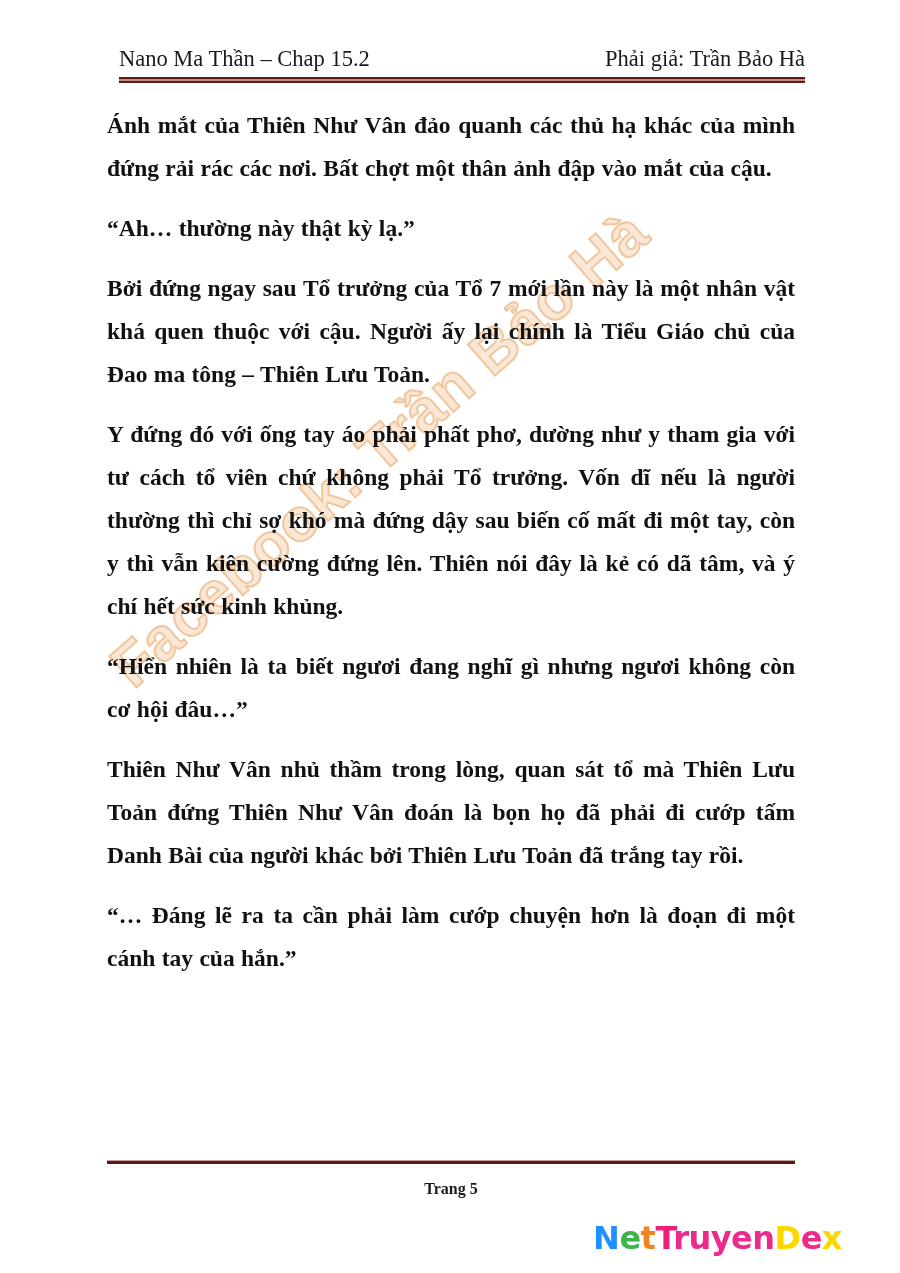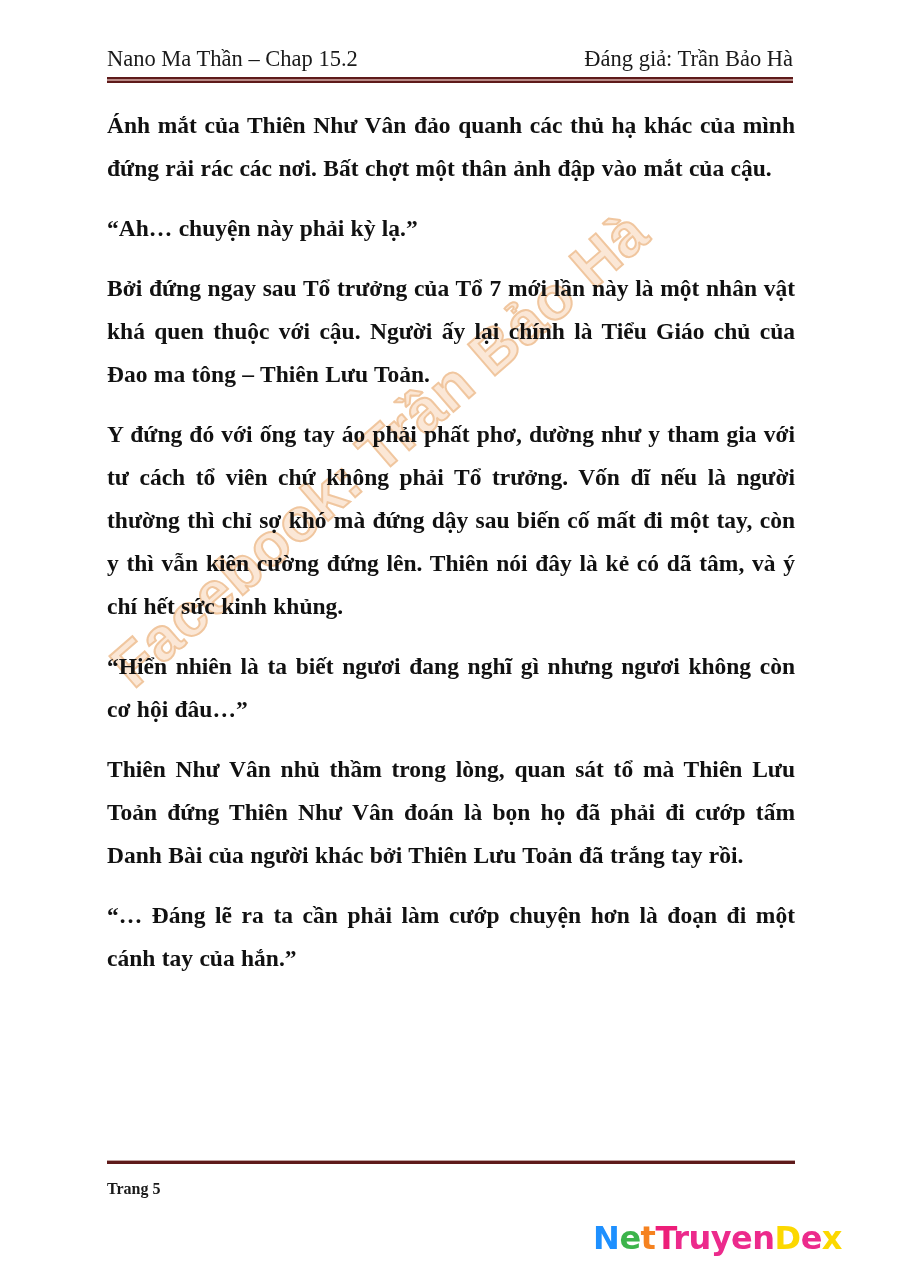--- a/index.html
+++ b/index.html
@@ -39,21 +39,21 @@
     white-space: nowrap;
     color: #fbe6d4;
     -webkit-text-stroke: 2px #f0c49a;
     text-stroke: 2px #f0c49a;
     opacity: 0.95;
   }
 
   
   #header-block {
     position: absolute;
-    left: 107px;
+    left: 119px;
     top: 46px;
     width: 686px;
     z-index: 3;
   }
   #header-row {
     display: flex;
     justify-content: space-between;
     align-items: baseline;
     font-size: 22.5px;
     color: #1a1a1a;
@@ -100,21 +100,21 @@
     border-top: 1px solid #c2a3a0;
     border-bottom: 3px solid #5e1a1a;
     box-sizing: border-box;
     z-index: 3;
   }
   #footer-page {
     position: absolute;
     left: 107px;
     top: 1180px;
     width: 688px;
-    text-align: left;
+    text-align: center;
     font-size: 16px;
     font-weight: 700;
     color: #1a1a1a;
     z-index: 3;
   }
 
   
   #brand-logo {
     position: absolute;
     right: 58px;
@@ -134,28 +134,28 @@
 
 <div id="page">
 
   <div id="watermark">
     <div class="wm-text" style="-webkit-text-stroke: 2px rgb(240, 196, 154);">Facebook: Trần Bảo Hà</div>
   </div>
 
   <div id="header-block">
     <div id="header-row">
       <div>Nano Ma Thần – Chap 15.2</div>
-      <div>Đáng giả: Trần Bảo Hà</div>
+      <div>Phải giả: Trần Bảo Hà</div>
     </div>
     <div id="header-rule"></div>
   </div>
 
   <div id="body-block">
     <p class="para">Ánh mắt của Thiên Như Vân đảo quanh các thủ hạ khác của mình đứng rải rác các nơi. Bất chợt một thân ảnh đập vào mắt của cậu.</p>
-    <p class="para">“Ah… chuyện này phải kỳ lạ.”</p>
+    <p class="para">“Ah… thường này thật kỳ lạ.”</p>
     <p class="para">Bởi đứng ngay sau Tổ trưởng của Tổ 7 mới lần này là một nhân vật khá quen thuộc với cậu. Người ấy lại chính là Tiểu Giáo chủ của Đao ma tông – Thiên Lưu Toản.</p>
     <p class="para">Y đứng đó với ống tay áo phải phất phơ, dường như y tham gia với tư cách tổ viên chứ không phải Tổ trưởng. Vốn dĩ nếu là người thường thì chỉ sợ khó mà đứng dậy sau biến cố mất đi một tay, còn y thì vẫn kiên cường đứng lên. Thiên nói đây là kẻ có dã tâm, và ý chí hết sức kinh khủng.</p>
     <p class="para">“Hiển nhiên là ta biết ngươi đang nghĩ gì nhưng ngươi không còn cơ hội đâu…”</p>
     <p class="para">Thiên Như Vân nhủ thầm trong lòng, quan sát tổ mà Thiên Lưu Toản đứng Thiên Như Vân đoán là bọn họ đã phải đi cướp tấm Danh Bài của người khác bởi Thiên Lưu Toản đã trắng tay rồi.</p>
     <p class="para">“… Đáng lẽ ra ta cần phải làm cướp chuyện hơn là đoạn đi một cánh tay của hắn.”</p>
   </div>
 
   <div id="footer-rule"></div>
   <div id="footer-page">Trang 5</div>
 

